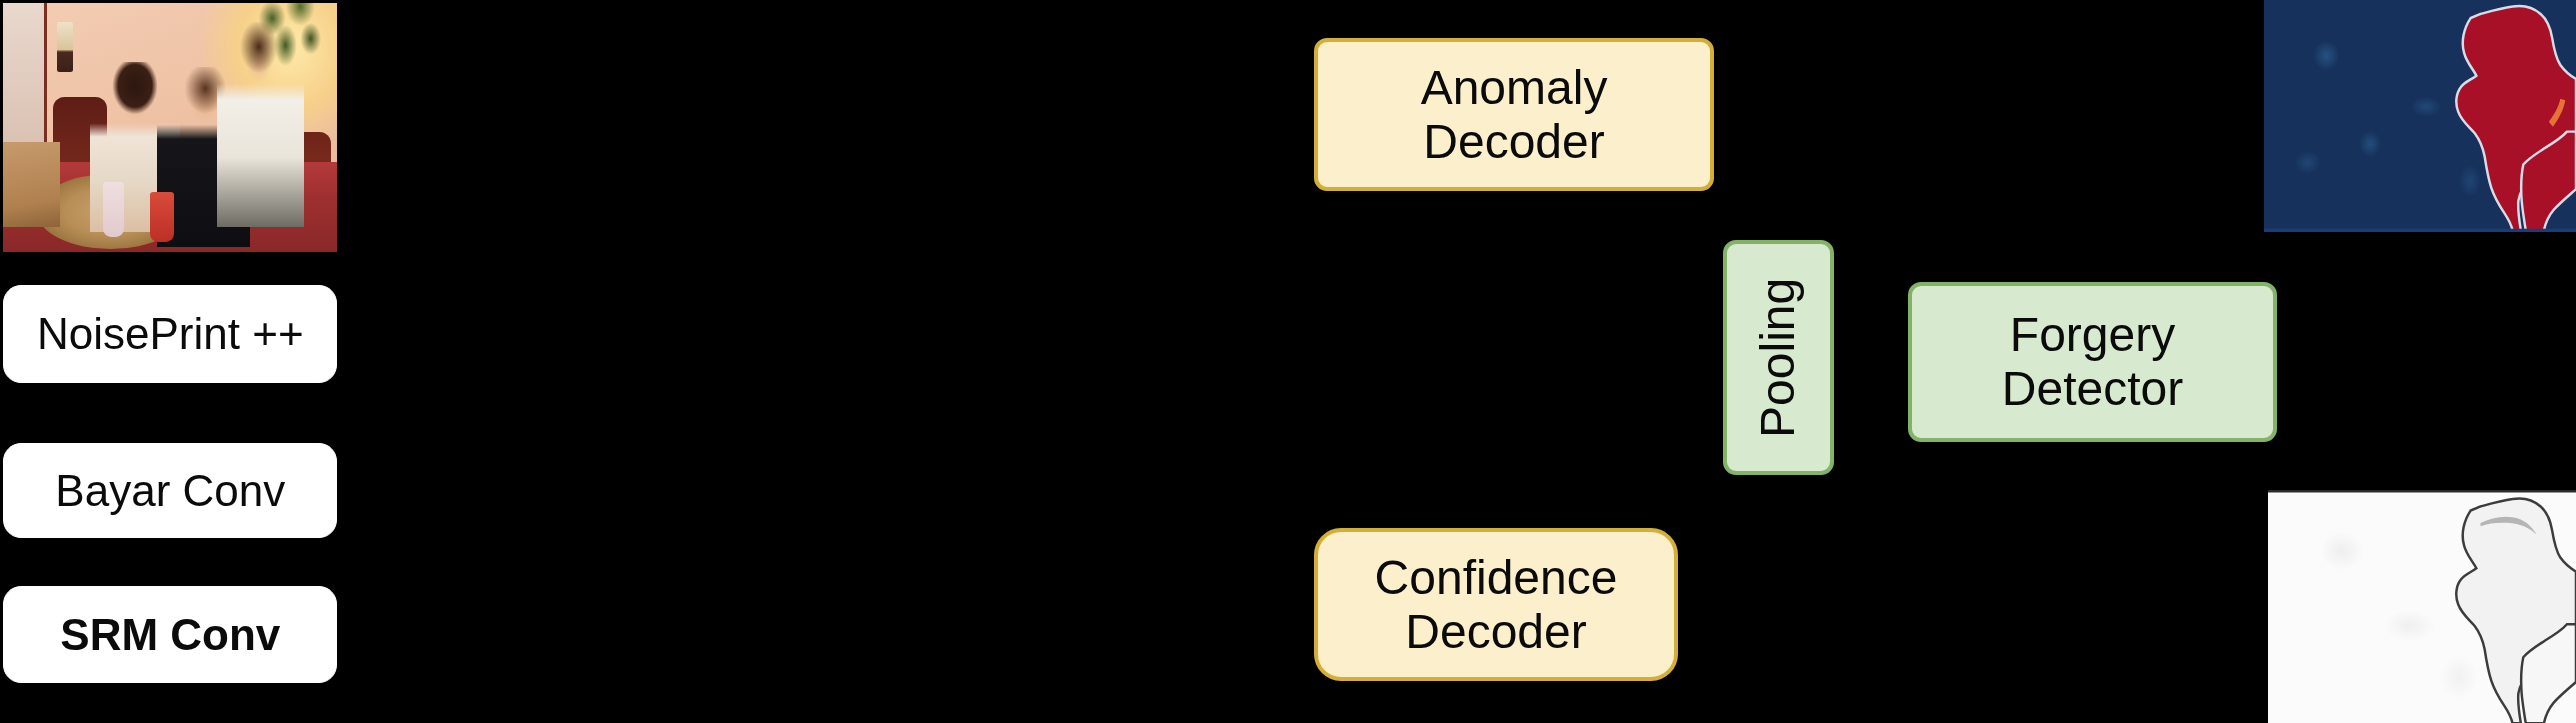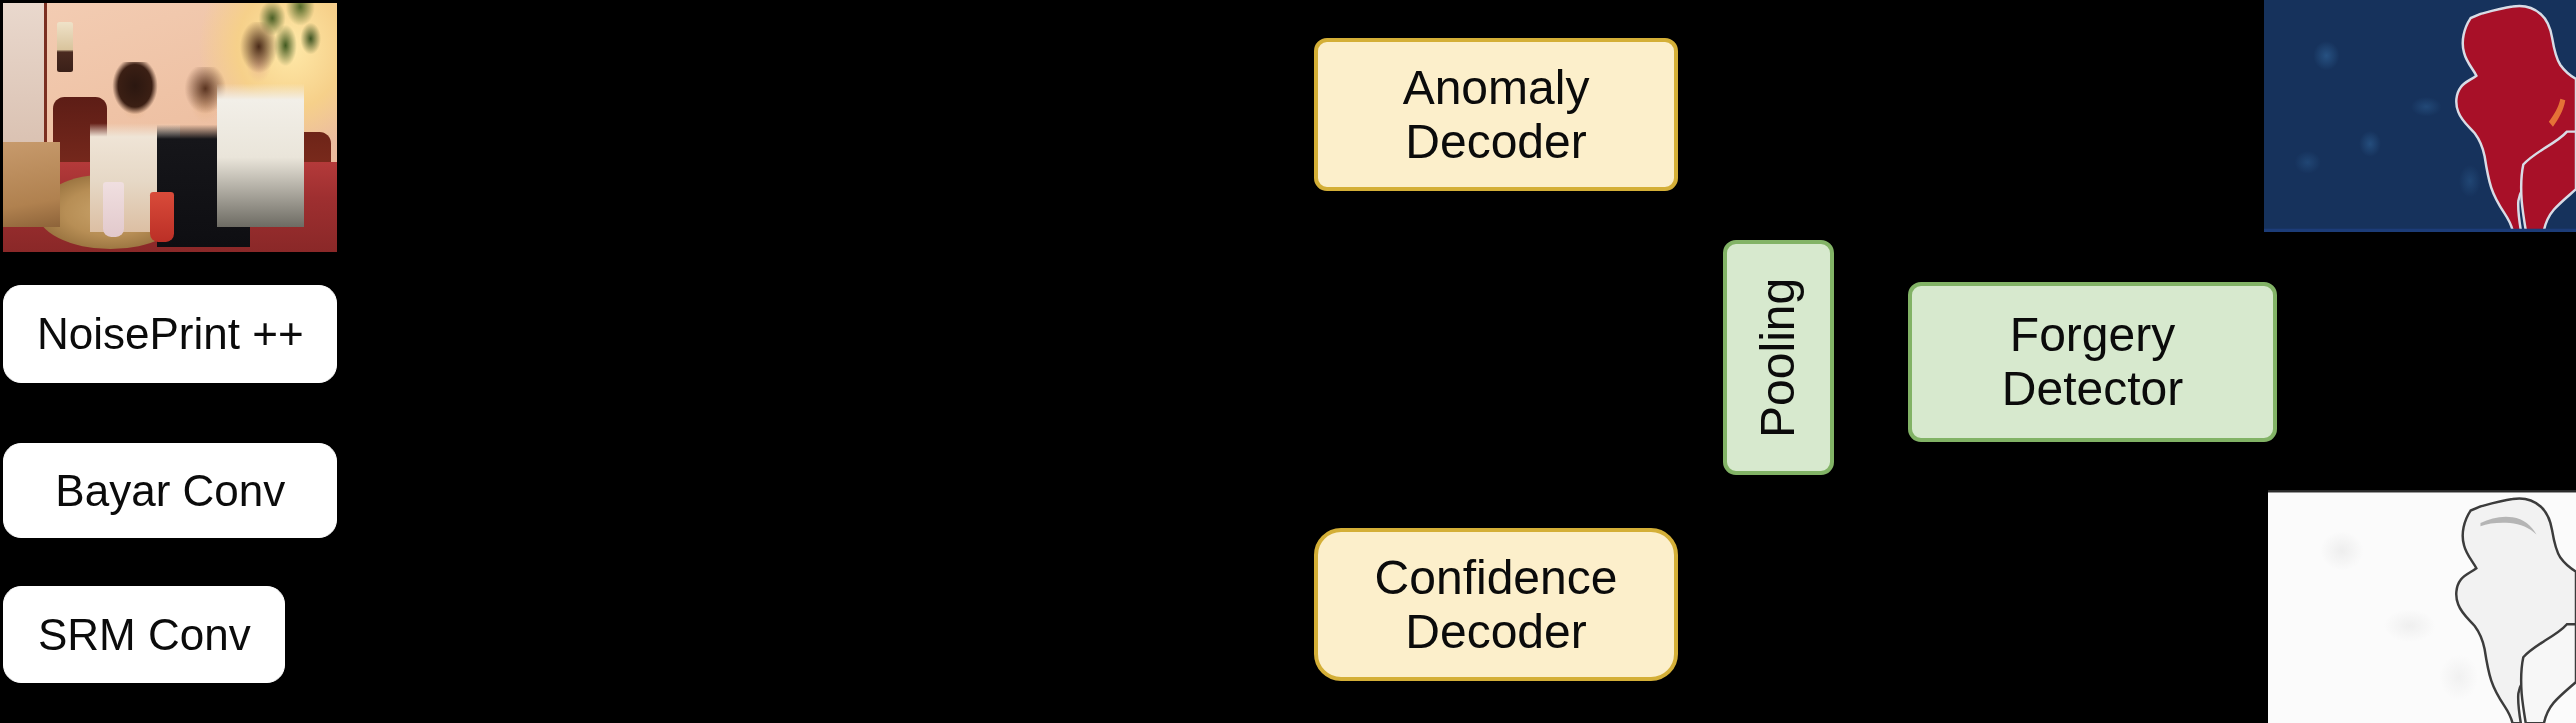--- a/index.html
+++ b/index.html
@@ -211,21 +211,21 @@
   </div>
 
   <div class="node node-white" style="left:3.3px; top:443px; width:334px; height:95px;">
     <span>Bayar Conv</span>
   </div>
 
   <div class="node node-white" style="left:3.3px; top:285px; width:334px; height:98px;">
     <span>NoisePrint ++</span>
   </div>
 
-  <div class="node node-white" style="left:3.3px; top:586px; width:282px; height:97px;">
+  <div class="node node-white" style="left:3.3px; top:586px; width:334px; height:97px;font-weight:bold;">
     <span>SRM Conv</span>
   </div>
 
   <div class="edge" style="left:338px; top:332px; width:127px; height:3.3px;"></div>
   <div class="edge" style="left:338px; top:489px; width:127px; height:3.3px;"></div>
   <div class="edge" style="left:338px; top:633px; width:127px; height:3.3px;"></div>
   <div class="edge" style="left:338px; top:125px; width:127px; height:3.3px;"></div>
 
   <div class="edge" style="left:1136px; top:113px; width:173px; height:3.3px;"></div>
   <div class="edge" style="left:1136px; top:605px; width:173px; height:3.3px;"></div>
@@ -234,21 +234,21 @@
   <div class="edge" style="left:1678px; top:605px; width:590px; height:3.3px;"></div>
 
   <div class="edge" style="left:1777px; top:113px; width:3.3px; height:128px;"></div>
   <div class="edge" style="left:1777px; top:476px; width:3.3px; height:129px;"></div>
 
   <div class="edge" style="left:1834px; top:404px; width:74px; height:3.3px;"></div>
 
   <span class="anchor" style="left:461px; top:123px;"></span>
 
 
-  <div class="node node-decoder" style="left:1314px; top:38px; width:364px; height:153px;">
+  <div class="node node-decoder" style="left:1314px; top:38px; width:400px; height:153px;">
     <span>Anomaly
 Decoder</span>
   </div>
 
   <div class="node node-decoder" style="left:1314px; top:528px; width:364px; height:153px;border-radius:27px;">
     <span>Confidence
 Decoder</span>
   </div>
 
   <div class="node node-pool" style="left:1723px; top:240px; width:111px; height:235px;">

